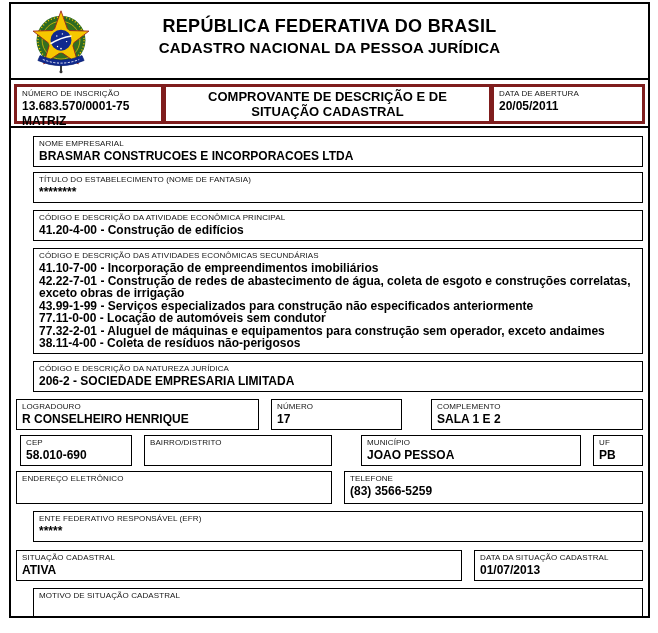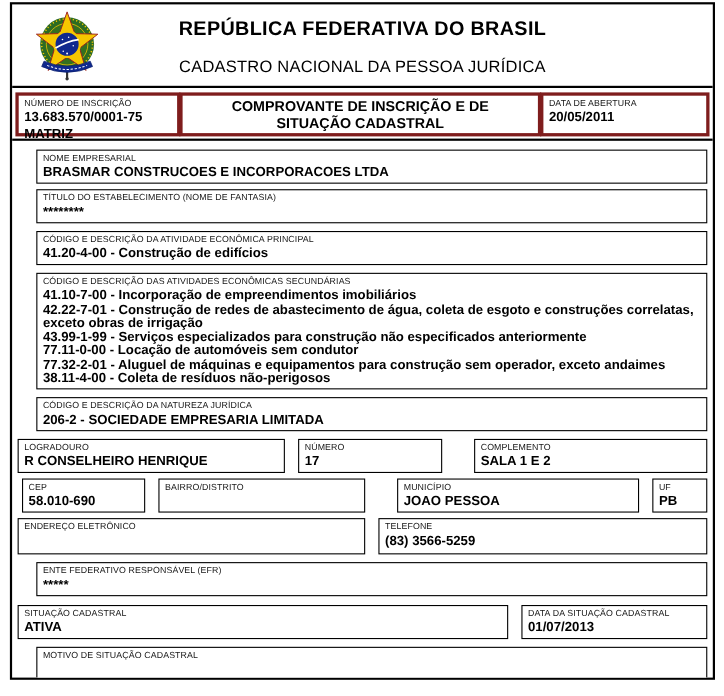--- a/index.html
+++ b/index.html
@@ -7,21 +7,21 @@
   body { font-family: "Liberation Sans", sans-serif; position: relative; color:#000; }
   .page {
     position: absolute; left: 9px; top: 2px; width: 641px; height: 616px;
     border: 2px solid #000; background: #fff; overflow: hidden;
   }
   
   .header { position: relative; height: 76px; border-bottom: 2px solid #000; }
   .emblem { position: absolute; left: 15px; top: 3px; width: 70px; height: 72px; }
   .titles { text-align: center; padding-top: 12px; }
   .t1 { font-size: 18px; font-weight: bold; letter-spacing: .3px; }
-  .t2 { font-size: 15px; font-weight: normal; margin-top: 15px; letter-spacing: .2px; }
+  .t2 { font-size: 15px; font-weight: bold; margin-top: 2px; letter-spacing: .2px; }
   
   .row1 { display: flex; margin: 4px 3px 0 3px; height: 40px; }
   .cell { border: 3px solid #7f1d1d; padding: 2px 5px; }
   .cell + .cell { margin-left: -1px; }
   .cell-insc { width: 150px; }
   .cell-title { flex: 1; display: flex; align-items: center; justify-content: center; text-align: center; }
   .cell-title .doc-title { font-size: 13px; font-weight: bold; width: 250px; line-height: 15px; }
   .cell-date { width: 154px; }
   .divider { border-top: 2px solid #000; margin-top: 2px; }
   
@@ -71,21 +71,21 @@
     </div>
   </div>
 
   <div class="row1">
     <div class="cell cell-insc">
       <div class="lbl">NÚMERO DE INSCRIÇÃO</div>
       <div class="val">13.683.570/0001-75</div>
       <div class="val">MATRIZ</div>
     </div>
     <div class="cell cell-title">
-      <div class="doc-title">COMPROVANTE DE INSCRIÇÃO E DE SITUAÇÃO CADASTRAL</div>
+      <div class="doc-title">COMPROVANTE DE DESCRIÇÃO E DE SITUAÇÃO CADASTRAL</div>
     </div>
     <div class="cell cell-date">
       <div class="lbl">DATA DE ABERTURA</div>
       <div class="val">20/05/2011</div>
     </div>
   </div>
   <div class="divider"></div>
 
   <div class="content">
 

